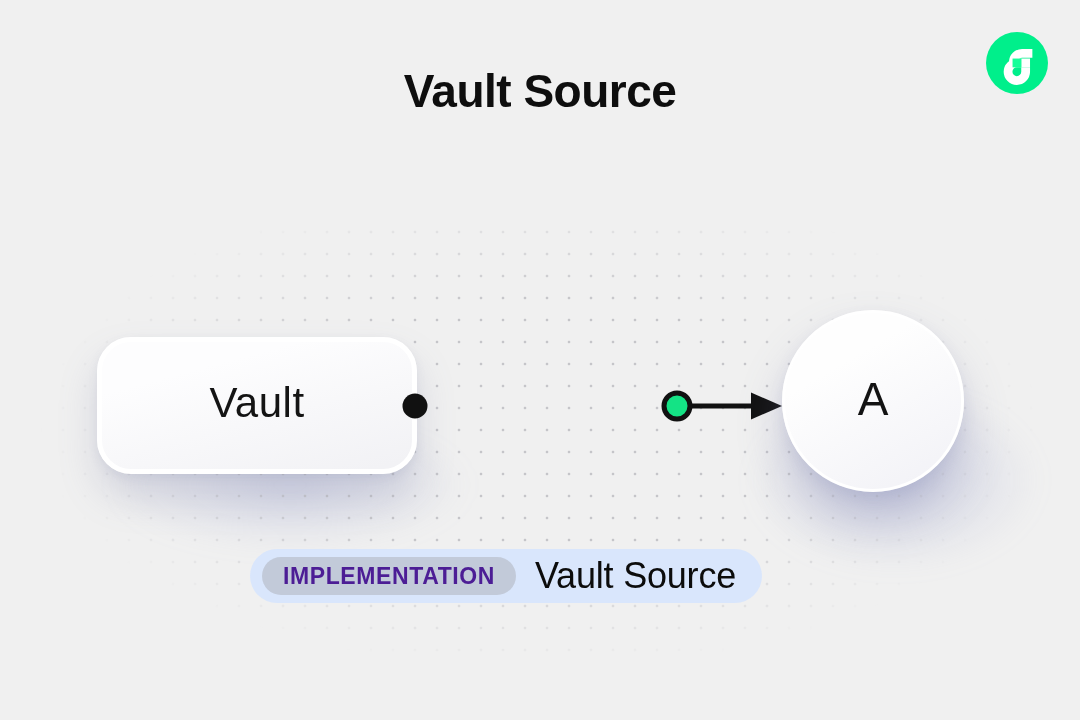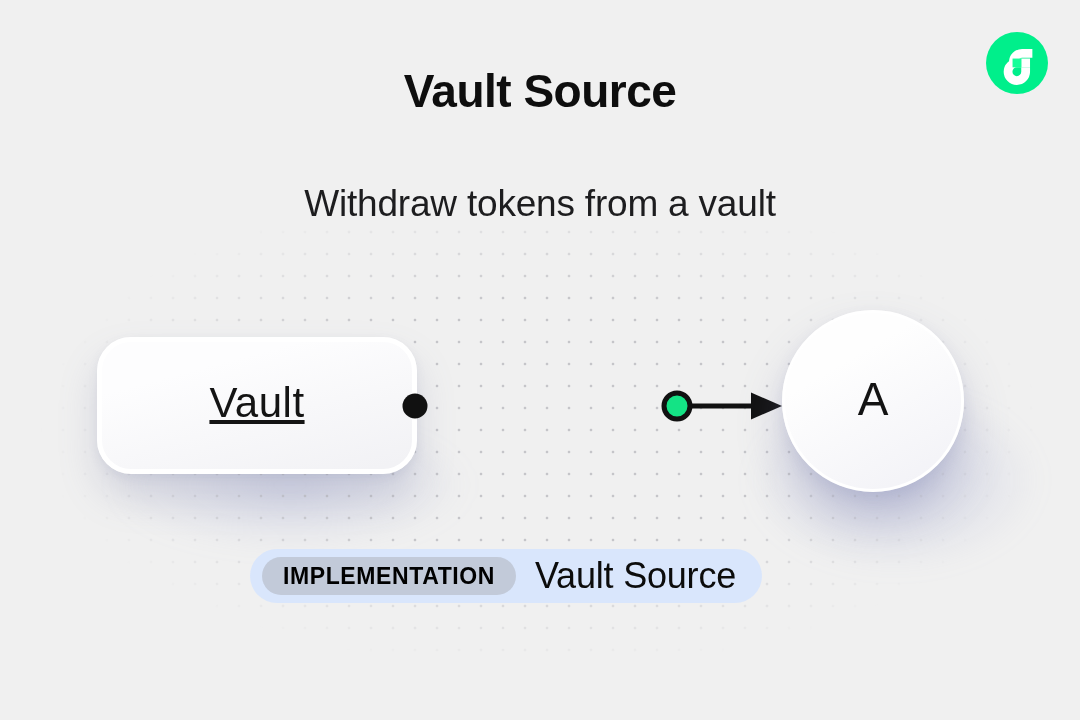--- a/index.html
+++ b/index.html
@@ -50,21 +50,20 @@
     box-sizing:border-box;
     border:5px solid #ffffff;
     border-radius:34px;
     background:linear-gradient(165deg,#fdfdfe 25%,#f2f2f5 95%);
     box-shadow:0 22px 38px rgba(112,117,158,0.22), 0 4px 10px rgba(112,117,158,0.10);
     display:flex;align-items:center;justify-content:center;
   }
   .vault-node .node-label{
     font-size:42px;color:#141414;font-weight:400;letter-spacing:0.5px;
     margin-top:-6px;
-    text-decoration:underline;
   }
 
   .account-node{
     position:absolute;left:782px;top:310px;width:182px;height:182px;
     box-sizing:border-box;
     border:3px solid #ffffff;
     border-radius:50%;
     background:linear-gradient(150deg,#fefefe 30%,#f1f1f6 100%);
     box-shadow:0 26px 45px rgba(118,122,170,0.30), 0 6px 14px rgba(118,122,170,0.12);
     display:flex;align-items:center;justify-content:center;
@@ -83,39 +82,38 @@
     border-radius:27px;
     display:inline-flex;align-items:center;
     padding:0 26px 0 12px;gap:19px;
   }
   .badge-tag{
     background:#C2CAD9;
     border-radius:19px;height:38px;
     display:inline-flex;align-items:center;
     padding:0 21px;
     font-size:23px;font-weight:600;letter-spacing:0.6px;
-    color:#000000;
+    color:#4c1d95;
   }
   .badge-label{
     font-size:36px;font-weight:400;letter-spacing:-0.2px;
     color:#0c0c0c;
     white-space:nowrap;
   }
 </style>
 </head>
 <body>
 
 <div class="canvas">
 
   <div class="glow glow-left"></div>
   <div class="glow glow-right"></div>
   <div class="dot-grid"></div>
 
   <div class="title">Vault Source</div>
-  <div class="subtitle">Withdraw tokens from a vault</div>
 
   <svg class="flow-logo" viewBox="0 0 499 499" aria-hidden="true">
     <circle cx="249.5" cy="249.5" r="249.5" fill="#00EF8B"></circle>
     <path fill="#ffffff" d="M354.4 213.7h-70.7v70.7h70.7z"></path>
     <path fill="#ffffff" d="M283.7 320.1a35.4 35.4 0 1 1-35.4-35.7h35.4v-70.7h-35.4A106.1 106.1 0 1 0 354.4 320.1v-35.7h-70.7z"></path>
     <path fill="#ffffff" d="M290.8 206.6h82.4V136h-82.4a106.2 106.2 0 0 0-106 106.1v7.6h70.6v-7.6a35.5 35.5 0 0 1 35.4-35.5z"></path>
     <path d="M213.7 284.4h70.7v-70.7h-70.7z" fill="#16FF99"></path>
   </svg>
 
   <div class="vault-node">

